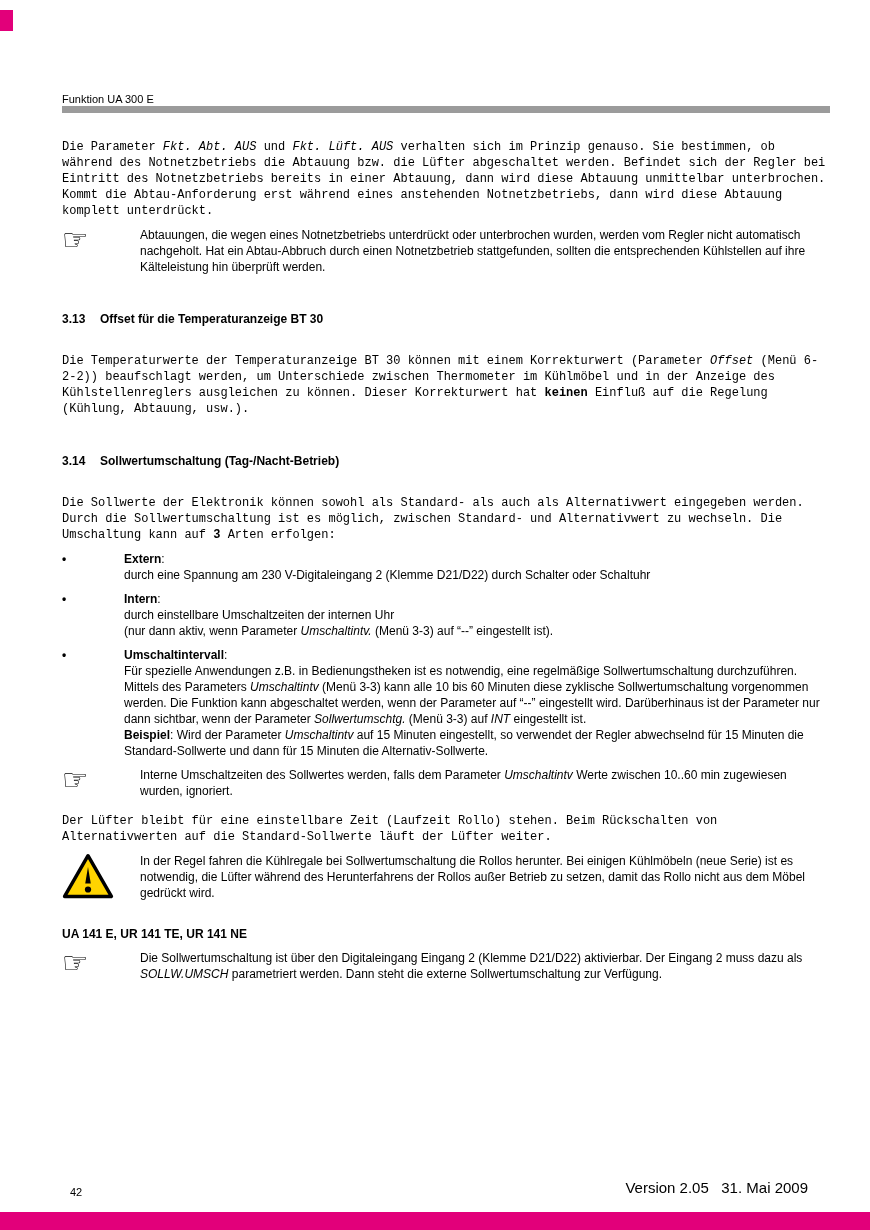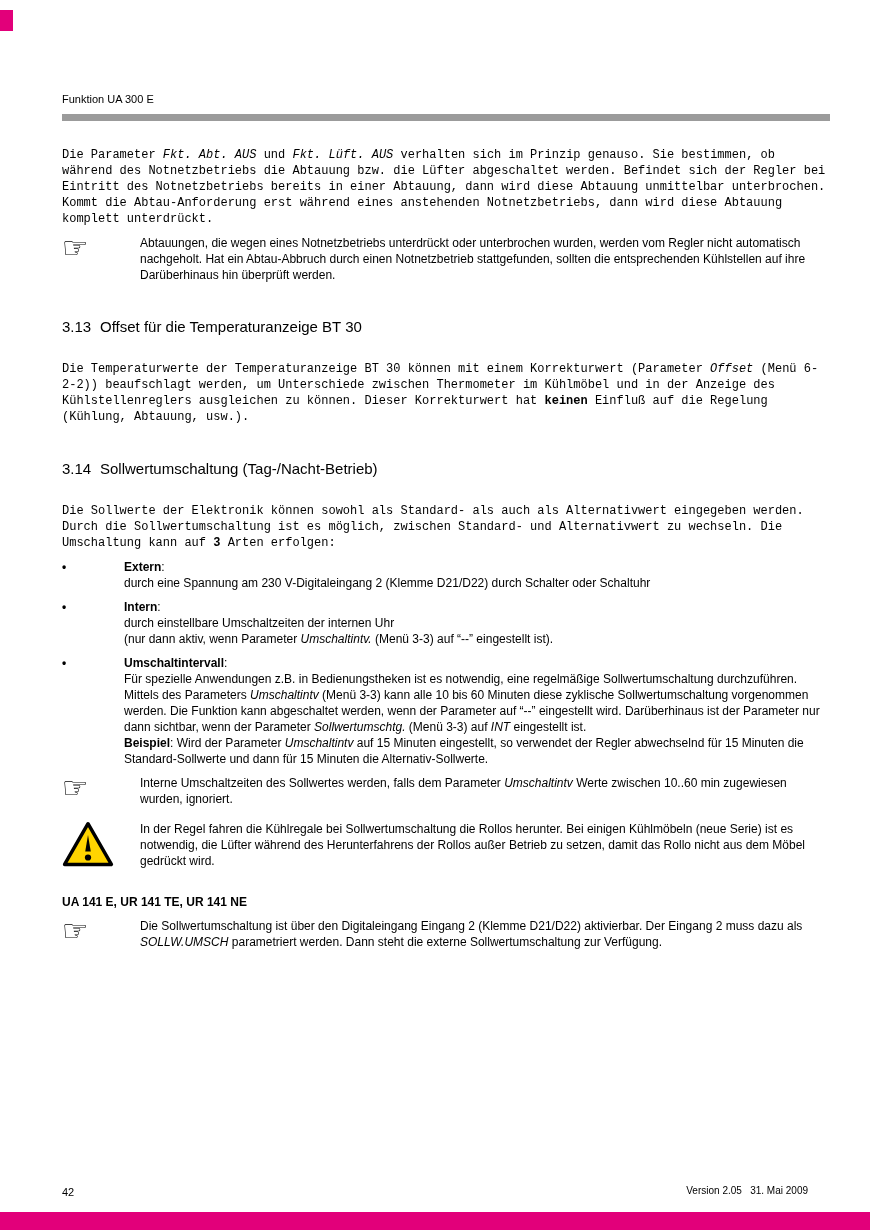--- a/index.html
+++ b/index.html
@@ -13,52 +13,52 @@
   }
   .page { position: relative; width: 870px; height: 1230px; }
 
   .corner-mark {
     position: absolute; left: 0; top: 10px;
     width: 13px; height: 21px;
     background: var(--accent, #e2007a);
   }
 
   .page-header { margin: 0 40px 0 62px; padding-top: 92px; }
-  .header-title { font-size: 11px; line-height: 14px; margin-bottom: 8px; }
+  .header-title { font-size: 11px; line-height: 14px; margin-bottom: 0; }
   .header-rule { height: 7px; background: var(--rule, #9b9b9b); }
 
   .doc-content { margin: 26px 40px 0 62px; font-size: 12px; line-height: 16px; }
 
   .para { margin: 0 0 8px 0; font-family: Liberation Mono, monospace; }
   .italic { font-style: italic; }
   .bold { font-weight: bold; }
 
-  .heading { margin: 34px 0 24px 0; font-size: 15px; line-height: 20px; font-weight: normal; }
+  .heading { margin: 34px 0 24px 0; font-size: 12px; line-height: 20px; font-weight: bold; }
   .h-num { display: inline-block; width: 38px; }
 
   .subheading { margin: 30px 0 6px 0; font-weight: bold; }
   .subheading.tight { margin-top: 22px; }
 
   .note { display: flex; align-items: flex-start; margin: 8px 0 14px 0; }
   .note-icon-col { width: 78px; flex: 0 0 78px; padding-top: 0; }
   .hand { font-family: "DejaVu Sans", sans-serif; font-size: 30px; line-height: 30px; display: inline-block; margin-top: -2px; }
   .note-text { flex: 1; }
 
   .bullets { margin: 2px 0 6px 0; }
   .bullet-item { display: flex; margin-bottom: 8px; }
   .dot { width: 14px; flex: 0 0 14px; font-weight: bold; }
   .bullet-body { flex: 1; margin-left: 48px; }
 
   .footer-pagenum {
-    position: absolute; left: 62px; bottom: 32px;
+    position: absolute; left: 70px; bottom: 32px;
     font-size: 11px;
   }
   .footer-version {
     position: absolute; right: 62px; bottom: 34px;
-    font-size: 10px; white-space: pre;
+    font-size: 15px; white-space: pre;
   }
   .bottom-bar {
     position: absolute; left: 0; right: 0; bottom: 0;
     height: 18px; background: var(--accent, #e2007a);
   }
 </style>
 </head>
 <body>
 
 <div class="page">
@@ -66,21 +66,21 @@
 
   <div class="page-header">
     <div class="header-title">Funktion UA 300 E</div>
     <div class="header-rule"></div>
   </div>
 
   <div id="doc-content" class="doc-content">
       <p class="para"><span>Die Parameter </span><span class="italic">Fkt. Abt. AUS</span><span> und </span><span class="italic">Fkt. Lüft. AUS</span><span> verhalten sich im Prinzip genauso. Sie bestimmen, ob während des Notnetzbetriebs die Abtauung bzw. die Lüfter abgeschaltet werden. Befindet sich der Regler bei Eintritt des Notnetzbetriebs bereits in einer Abtauung, dann wird diese Abtauung unmittelbar unterbrochen. Kommt die Abtau-Anforderung erst während eines anstehenden Notnetzbetriebs, dann wird diese Abtauung komplett unterdrückt.</span></p>
       <div class="note">
         <div class="note-icon-col"><span class="hand">☞</span></div>
-        <div class="note-text"><span>Abtauungen, die wegen eines Notnetzbetriebs unterdrückt oder unterbrochen wurden, werden vom Regler nicht automatisch nachgeholt. Hat ein Abtau-Abbruch durch einen Notnetzbetrieb stattgefunden, sollten die entsprechenden Kühlstellen auf ihre Darüberhinaus hin überprüft werden.</span></div>
+        <div class="note-text"><span>Abtauungen, die wegen eines Notnetzbetriebs unterdrückt oder unterbrochen wurden, werden vom Regler nicht automatisch nachgeholt. Hat ein Abtau-Abbruch durch einen Notnetzbetrieb stattgefunden, sollten die entsprechenden Kühlstellen auf ihre Kälteleistung hin überprüft werden.</span></div>
       </div>
       <div class="heading"><span class="h-num">3.13</span><span>Offset für die Temperaturanzeige BT 30</span></div>
       <p class="para"><span>Die Temperaturwerte der Temperaturanzeige BT 30 können mit einem Korrekturwert (Parameter </span><span class="italic">Offset</span><span> (Menü 6-2-2)) beaufschlagt werden, um Unterschiede zwischen Thermometer im Kühlmöbel und in der Anzeige des Kühlstellenreglers ausgleichen zu können. Dieser Korrekturwert hat </span><span class="bold">keinen</span><span> Einfluß auf die Regelung (Kühlung, Abtauung, usw.).</span></p>
       <div class="heading"><span class="h-num">3.14</span><span>Sollwertumschaltung (Tag-/Nacht-Betrieb)</span></div>
       <p class="para"><span>Die Sollwerte der Elektronik können sowohl als Standard- als auch als Alternativwert eingegeben werden. Durch die Sollwertumschaltung ist es möglich, zwischen Standard- und Alternativwert zu wechseln. Die Umschaltung kann auf </span><span class="bold">3</span><span> Arten erfolgen:</span></p>
       <div class="bullets">
         <div class="bullet-item">
           <span class="dot">•</span>
           <div class="bullet-body"><span class="bold">Extern</span><span>:</span><br><span>durch eine Spannung am 230 V-Digitaleingang 2 (Klemme D21/D22) durch Schalter oder Schaltuhr</span></div>
         </div>
@@ -90,20 +90,21 @@
         </div>
         <div class="bullet-item">
           <span class="dot">•</span>
           <div class="bullet-body"><span class="bold">Umschaltintervall</span><span>:</span><br><span>Für spezielle Anwendungen z.B. in Bedienungstheken ist es notwendig, eine regelmäßige Sollwertumschaltung durchzuführen. Mittels des Parameters </span><span class="italic">Umschaltintv</span><span> (Menü 3-3) kann alle 10 bis 60 Minuten diese zyklische Sollwertumschaltung vorgenommen werden. Die Funktion kann abgeschaltet werden, wenn der Parameter auf “--” eingestellt wird. Darüberhinaus ist der Parameter nur dann sichtbar, wenn der Parameter </span><span class="italic">Sollwertumschtg.</span><span> (Menü 3-3) auf </span><span class="italic">INT</span><span> eingestellt ist.</span><br><span class="bold">Beispiel</span><span>: Wird der Parameter </span><span class="italic">Umschaltintv</span><span> auf 15 Minuten eingestellt, so verwendet der Regler abwechselnd für 15 Minuten die Standard-Sollwerte und dann für 15 Minuten die Alternativ-Sollwerte.</span></div>
         </div>
       </div>
       <div class="note">
         <div class="note-icon-col"><span class="hand">☞</span></div>
         <div class="note-text"><span>Interne Umschaltzeiten des Sollwertes werden, falls dem Parameter </span><span class="italic">Umschaltintv</span><span> Werte zwischen 10..60 min zugewiesen wurden, ignoriert.</span></div>
       </div>
+      <p class="para"><span>Der Lüfter bleibt für eine einstellbare Zeit (Laufzeit Rollo) stehen. Beim Rückschalten von Alternativwerten auf die Standard-Sollwerte läuft der Lüfter weiter.</span></p>
       <div class="note">
         <div class="note-icon-col"><svg viewBox="0 0 60 54" width="52" height="47">
             <path d="M30 3 L57 50 L3 50 Z" fill="#ffd400" stroke="#000" stroke-width="4" stroke-linejoin="round"></path>
             <path d="M30 16 L33.2 35 L26.8 35 Z" fill="#000"></path>
             <circle cx="30" cy="42" r="3.6" fill="#000"></circle>
           </svg></div>
         <div class="note-text"><span>In der Regel fahren die Kühlregale bei Sollwertumschaltung die Rollos herunter. Bei einigen Kühlmöbeln (neue Serie) ist es notwendig, die Lüfter während des Herunterfahrens der Rollos außer Betrieb zu setzen, damit das Rollo nicht aus dem Möbel gedrückt wird.</span></div>
       </div>
       <div class="subheading tight">UA 141 E, UR 141 TE, UR 141 NE</div>
       <div class="note">

